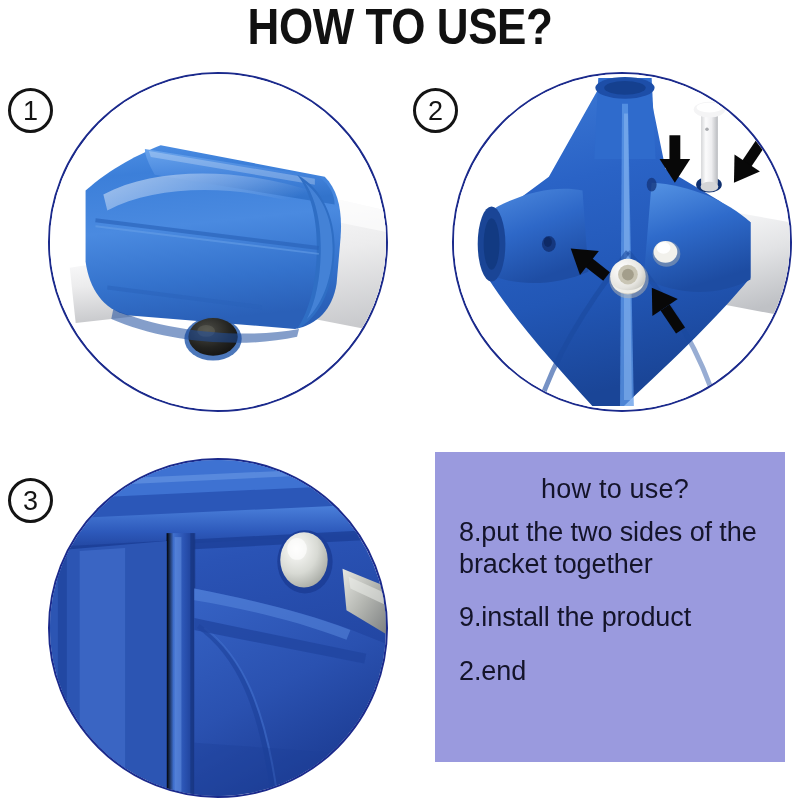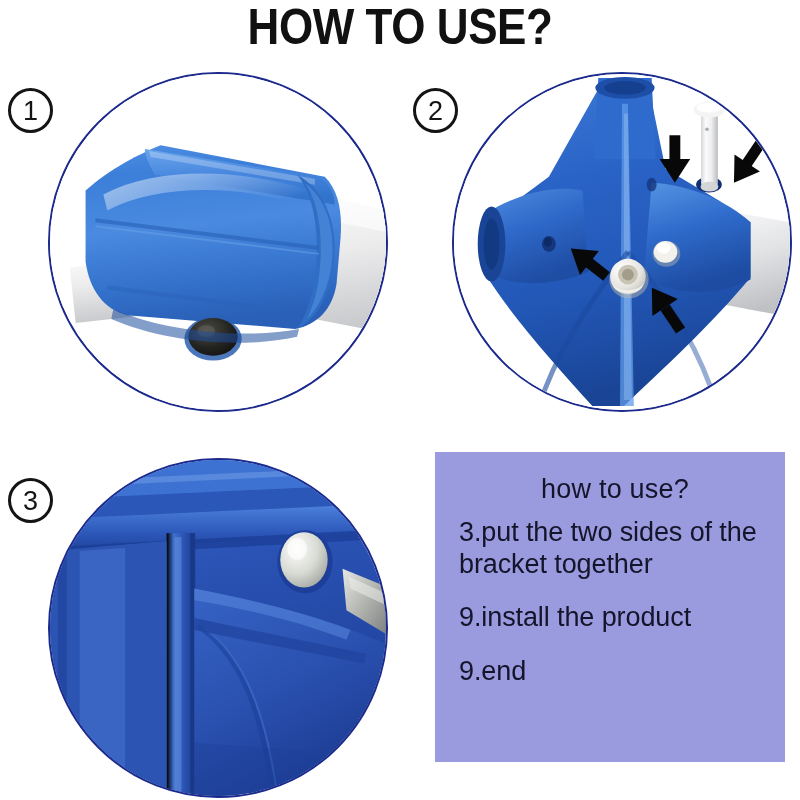--- a/index.html
+++ b/index.html
@@ -364,16 +364,16 @@
     <path d="M302 118 L338 134 L338 146 L304 130 Z" fill="#f0f1ee" opacity="0.5"></path>
 
     <path d="M146 286 L340 300 L340 340 L146 340 Z" fill="#1e4099" opacity="0.35"></path>
   </svg>
 </div>
 
 <div id="badge-3" class="step-badge">3</div>
 
 <div id="instruction-panel">
   <div id="instruction-heading">how to use?</div>
-  <p class="instruction-step">3.put the two sides of the bracket together</p>
+  <p class="instruction-step">8.put the two sides of the bracket together</p>
   <p class="instruction-step">9.install the product</p>
-  <p class="instruction-step">9.end</p>
+  <p class="instruction-step">2.end</p>
 </div>
 
 </body></html>

